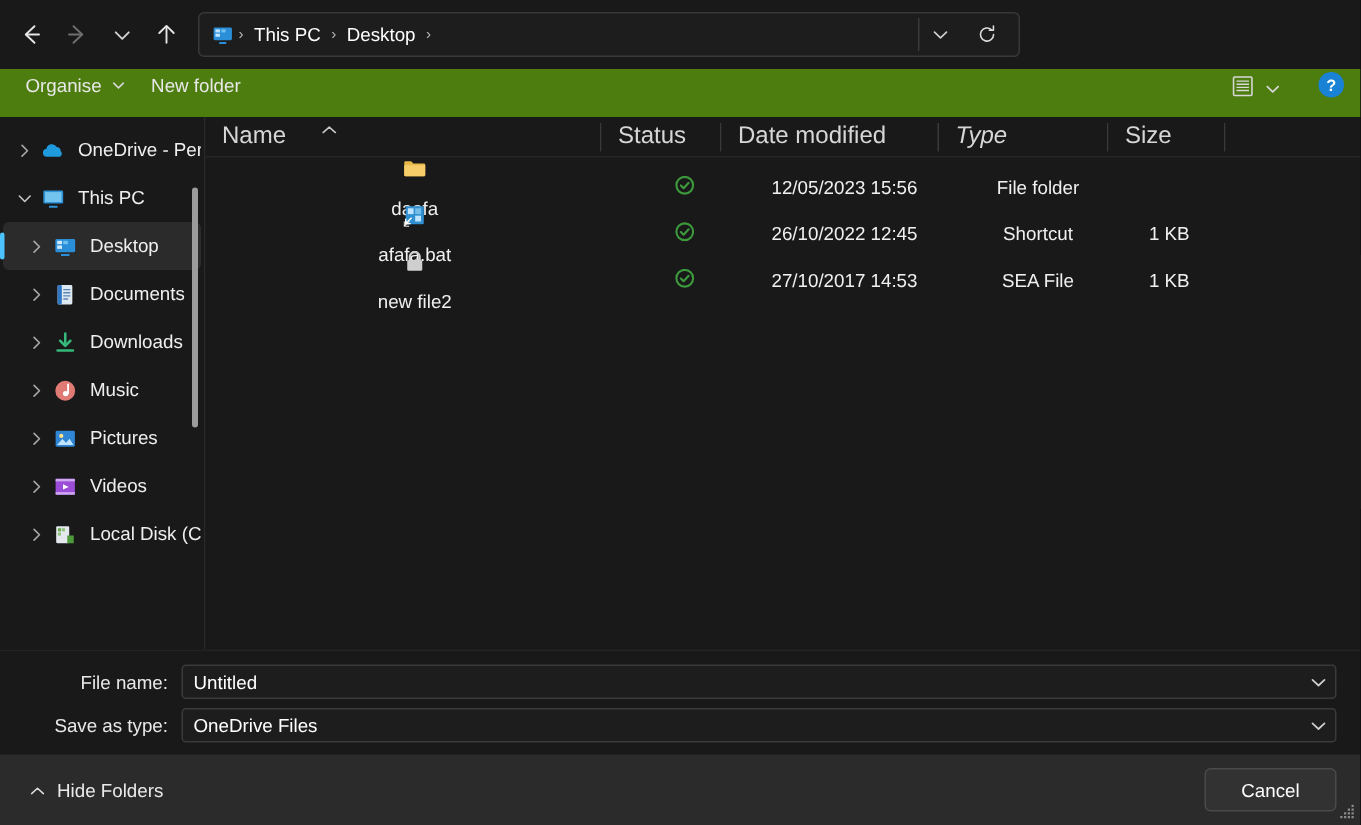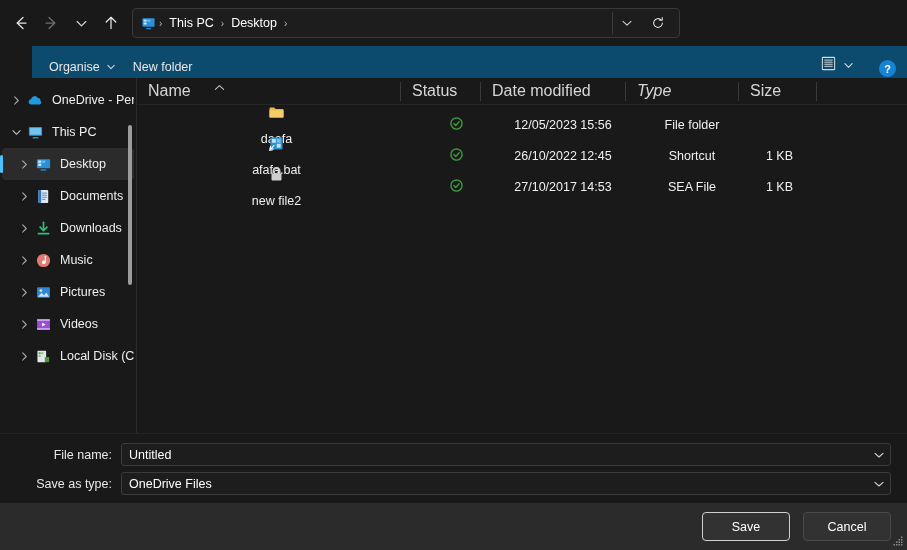--- a/index.html
+++ b/index.html
@@ -152,26 +152,25 @@
   }
   .search-ph {
     margin-left: 9px;
     font-size: 12.5px;
     color: #9a9a9a;
   }
 
   
   .cmdbar {
     height: 32px;
-    background: #0c4a6e;
-    display: flex;
-    align-items: flex-end;
+    background: #4d7c0f;
+    display: flex;
+    align-items: flex-start;
     flex: 0 0 auto;
     padding: 0 10px 0 8px;
-    margin-left: 32px;
   }
   .cmd-item {
     display: flex;
     align-items: center;
     gap: 7px;
     padding: 4px 9px;
     border-radius: 4px;
     font-size: 12.5px;
     color: #e8e8e8;
     cursor: default;
@@ -810,22 +809,29 @@
         <span class="caret-box">
           <svg width="10" height="10" viewBox="0 0 10 10">
               <path d="M1 3.3l4 3.7 4-3.7" fill="none" stroke="#cfcfcf" stroke-width="1.15" stroke-linecap="round" stroke-linejoin="round"></path>
             </svg>
         </span>
       </div>
     </div>
   </div>
 
   <div class="footer">
+    <div class="hidefolders">
+      <span>
+        <svg width="10" height="7" viewBox="0 0 11 7">
+            <path d="M1.2 5.2L5.5 1.3l4.3 3.9" fill="none" stroke="#dcdcdc" stroke-width="1.15" stroke-linecap="round" stroke-linejoin="round"></path>
+          </svg>
+      </span>
+      <span>Hide Folders</span>
+    </div>
     <div class="footer-spacer"></div>
-    <div class="btn default">Save</div>
     <div class="btn">Cancel</div>
     <div class="resize-grip">
       <svg width="12" height="12" viewBox="0 0 12 12">
         <g fill="#8a8a8a">
           <rect x="9" y="1.5" width="1.5" height="1.5"></rect>
           <rect x="6.5" y="4" width="1.5" height="1.5"></rect>
             <rect x="9" y="4" width="1.5" height="1.5"></rect>
           <rect x="4" y="6.5" width="1.5" height="1.5"></rect>
             <rect x="6.5" y="6.5" width="1.5" height="1.5"></rect>
             <rect x="9" y="6.5" width="1.5" height="1.5"></rect>

